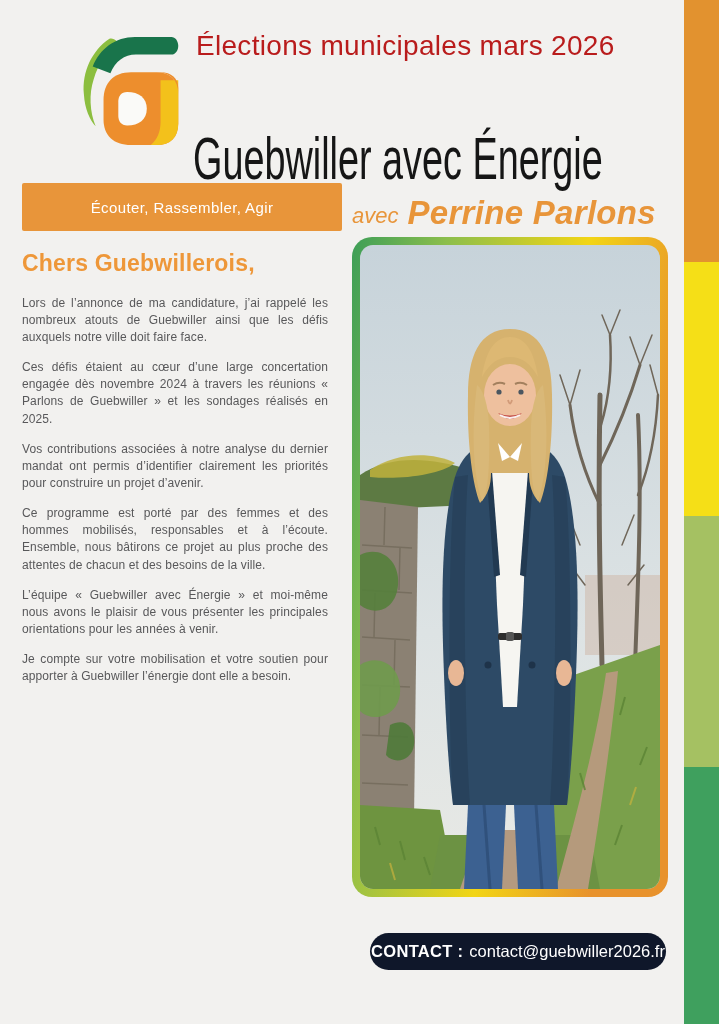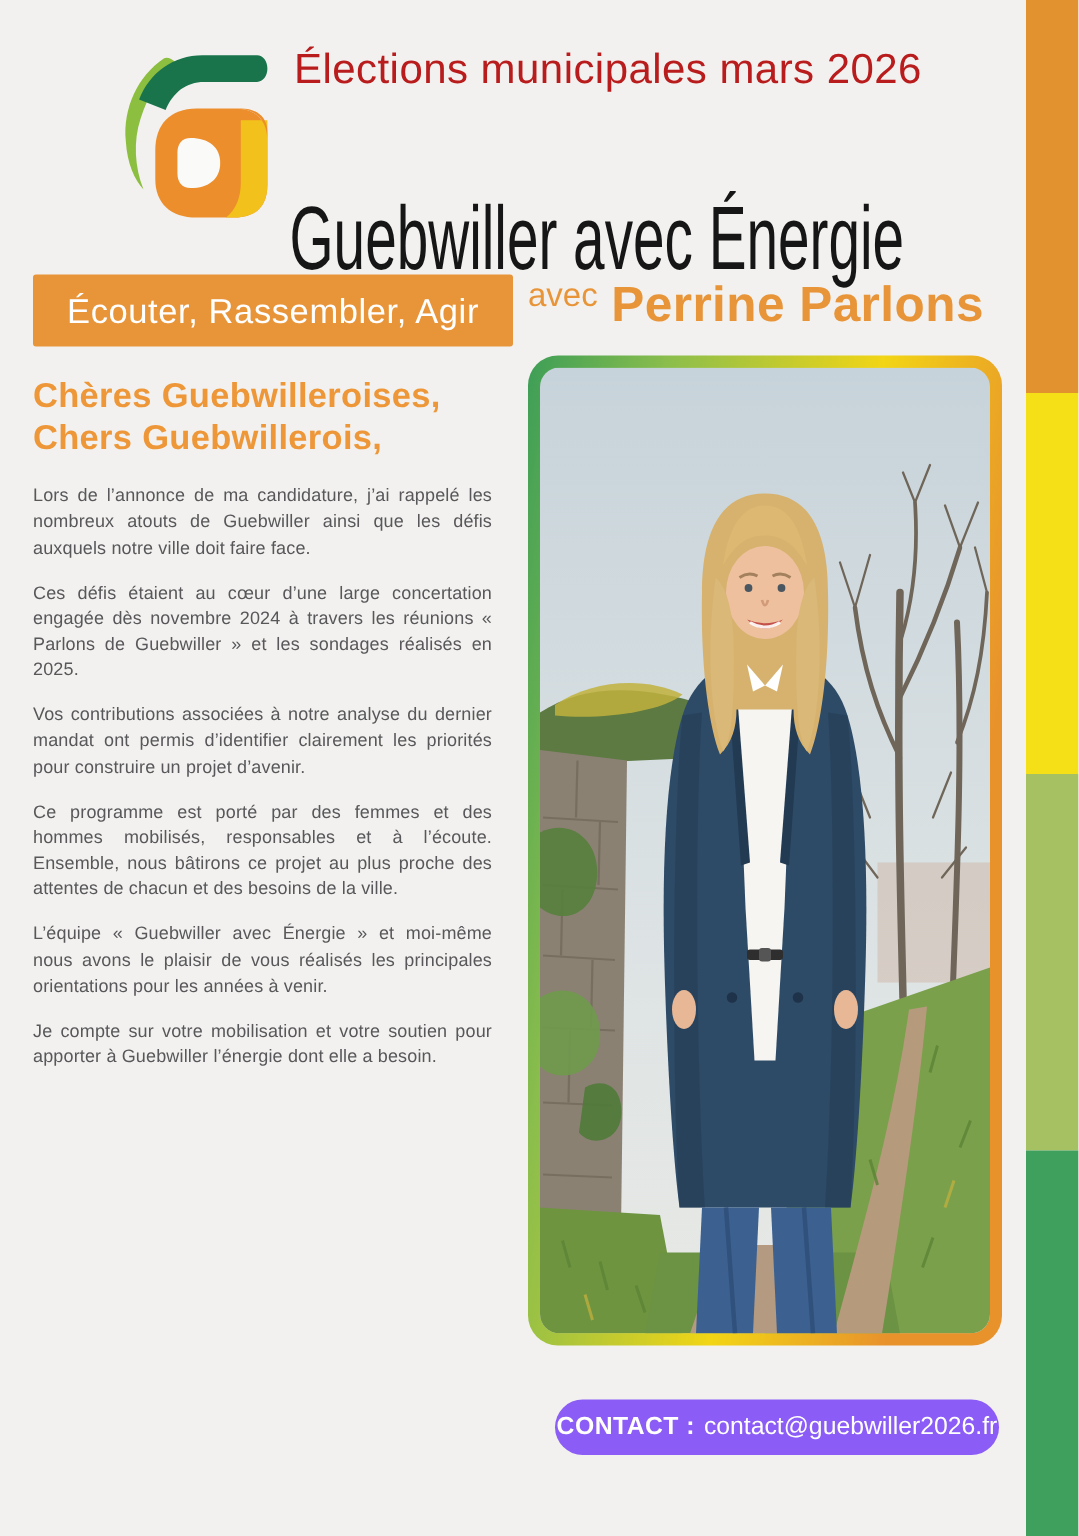--- a/index.html
+++ b/index.html
@@ -19,44 +19,44 @@
   .logo{position:absolute;left:76px;top:28px;width:118px;height:122px;}
   .election-line{position:absolute;left:196px;top:30px;font-size:28px;
        color:#b91c1c;letter-spacing:.3px;white-space:nowrap;}
   .main-title{position:absolute;left:193px;top:84px;font-size:60px;font-weight:500;
        color:#161616;white-space:nowrap;transform:scaleX(.63);transform-origin:left top;
        letter-spacing:0;}
 
   
   .slogan-pill{position:absolute;left:22px;top:183px;width:320px;height:48px;
        background:#E8953A;border-radius:2px;display:flex;align-items:center;
-       justify-content:center;color:#fff;font-size:23px;letter-spacing:.4px;}
+       justify-content:center;color:#fff;font-size:15px;letter-spacing:.4px;}
   .avec-row{position:absolute;left:352px;top:184px;height:48px;display:flex;
-       gap:9px;color:#E8953A;padding-bottom:3px;}
+       align-items:flex-end;gap:9px;color:#E8953A;padding-bottom:3px;font-style:italic;}
   .avec-row .avec{font-size:22px;padding-bottom:3px;}
   .avec-row .candidate{font-size:33px;font-weight:bold;letter-spacing:.3px;}
 
   
   .letter{position:absolute;left:22px;top:250px;width:306px;}
   .salutation{color:#EE9739;font-weight:bold;font-size:23px;line-height:1.2;
        margin:0 0 17px 0;letter-spacing:.2px;}
   .salutation span{display:block;}
   .letter p{margin:0 0 13px 0;color:#58585A;font-size:12px;line-height:1.43;
        text-align:justify;letter-spacing:.1px;}
 
   
   .photo-frame{position:absolute;left:352px;top:237px;width:316px;height:660px;
        box-sizing:border-box;padding:8px;border-radius:20px;
        background:linear-gradient(100deg,#3D9E57 0%,#8CBE4C 22%,#F2D515 55%,#E8922C 82%);}
   .photo-inner{width:300px;height:644px;border-radius:13px;overflow:hidden;}
   .photo-inner svg{display:block;}
 
   
   .contact-pill{position:absolute;left:370px;top:933px;width:296px;height:37px;
-       border-radius:19px;background:#8b5cf6;display:flex;align-items:center;
+       border-radius:19px;background:#0f172a;display:flex;align-items:center;
        justify-content:center;gap:6px;color:#fff;font-size:16.5px;white-space:nowrap;}
   .contact-pill .lbl{font-weight:bold;letter-spacing:.3px;}
 </style>
 </head>
 <body>
 
 <div class="page">
 
   <aside class="stripes">
     <div class="stripe orange"></div>
@@ -84,28 +84,27 @@
   </header>
 
   <div class="slogan-pill">Écouter, Rassembler, Agir</div>
   <div class="avec-row">
     <span class="avec">avec</span>
     <span class="candidate">Perrine Parlons</span>
   </div>
 
   <main class="letter">
     <h2 class="salutation">
-      <span>Chères Guebwilleroises,</span>
       <span>Chers Guebwillerois,</span>
     </h2>
     <p>Lors de l’annonce de ma candidature, j’ai rappelé les nombreux atouts de Guebwiller ainsi que les défis auxquels notre ville doit faire face.</p>
     <p>Ces défis étaient au cœur d’une large concertation engagée dès novembre 2024 à travers les réunions « Parlons de Guebwiller » et les sondages réalisés en 2025.</p>
     <p>Vos contributions associées à notre analyse du dernier mandat ont permis d’identifier clairement les priorités pour construire un projet d’avenir.</p>
     <p>Ce programme est porté par des femmes et des hommes mobilisés, responsables et à l’écoute. Ensemble, nous bâtirons ce projet au plus proche des attentes de chacun et des besoins de la ville.</p>
-    <p>L’équipe « Guebwiller avec Énergie » et moi-même nous avons le plaisir de vous réalisés les principales orientations pour les années à venir.</p>
+    <p>L’équipe « Guebwiller avec Énergie » et moi-même nous avons le plaisir de vous présenter les principales orientations pour les années à venir.</p>
     <p>Je compte sur votre mobilisation et votre soutien pour apporter à Guebwiller l’énergie dont elle a besoin.</p>
 
   </main>
 
   <figure class="photo-frame" style="margin:0;">
     <div class="photo-inner">
       <svg viewBox="0 0 300 644" width="300" height="644">
         <defs>
           <linearGradient id="sky" x1="0" y1="0" x2="0" y2="1">
             <stop offset="0" stop-color="#C7D3DA"></stop>

